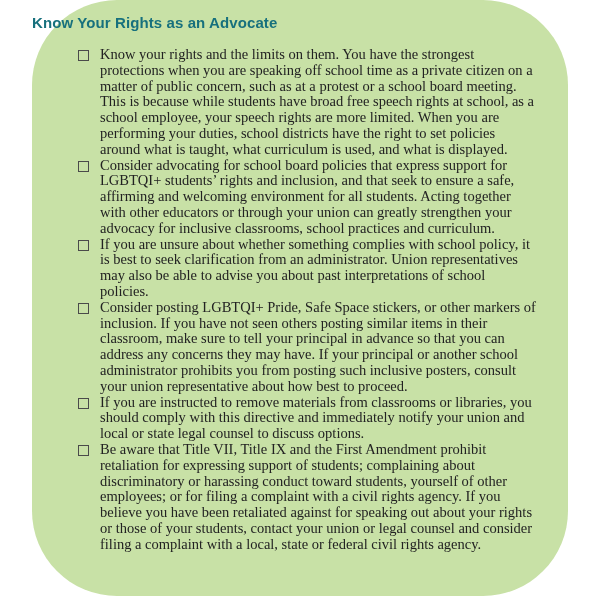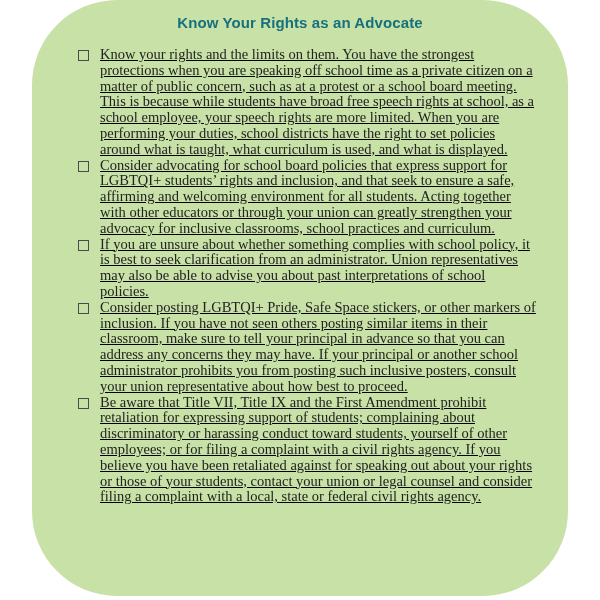--- a/index.html
+++ b/index.html
@@ -15,35 +15,34 @@
     width:600px;height:600px;position:relative;overflow:hidden;
     background:var(--page-bg);
     font-family:"Liberation Serif", serif;
   }
   .panel{
     position:absolute;left:32px;top:0;width:536px;height:596px;
     background:var(--panel-green);
     border-radius:85px;
   }
   .page-title{
-    margin:14px 0 0 0;text-align:center;
+    margin:14px 0 0 0;
     font-family:"Liberation Sans", sans-serif;
     font-size:15px;font-weight:bold;color:var(--title-teal);
     letter-spacing:.1px;
   }
   .page-subtitle{
     margin:11px 0 0 0;text-align:center;
     font-family:"Liberation Serif", serif;
     font-size:15px;font-weight:bold;color:var(--subtitle-navy);
   }
   .rights-list{
     list-style:none;
     margin:16px 0 0 46px;padding:0;
     width:460px;
-    text-decoration:underline;
   }
   .rights-list li{
     display:flex;align-items:flex-start;
     font-size:14.5px;line-height:15.8px;color:var(--body-text);
   }
   .box{
     flex:0 0 auto;display:inline-block;
     width:9px;height:9px;margin:3px 11px 0 0;
     border:1px solid var(--bullet-gray);
     background:transparent;
@@ -67,16 +66,20 @@
     <li>
       <span class="box"></span>
       <span class="txt">If you are unsure about whether something complies with school policy, it is best to seek clarification from an administrator. Union representatives may also be able to advise you about past interpretations of school policies.</span>
     </li>
     <li>
       <span class="box"></span>
       <span class="txt">Consider posting LGBTQI+ Pride, Safe Space stickers, or other markers of inclusion. If you have not seen others posting similar items in their classroom, make sure to tell your principal in advance so that you can address any concerns they may have. If your principal or another school administrator prohibits you from posting such inclusive posters, consult your union representative about how best to proceed.</span>
     </li>
     <li>
       <span class="box"></span>
+      <span class="txt">If you are instructed to remove materials from classrooms or libraries, you should comply with this directive and immediately notify your union and local or state legal counsel to discuss options.</span>
+    </li>
+    <li>
+      <span class="box"></span>
       <span class="txt">Be aware that Title VII, Title IX and the First Amendment prohibit retaliation for expressing support of students; complaining about discriminatory or harassing conduct toward students, yourself of other employees; or for filing a complaint with a civil rights agency. If you believe you have been retaliated against for speaking out about your rights or those of your students, contact your union or legal counsel and consider filing a complaint with a local, state or federal civil rights agency.</span>
     </li>
   </ul>
 </div>
 
 </body></html>

